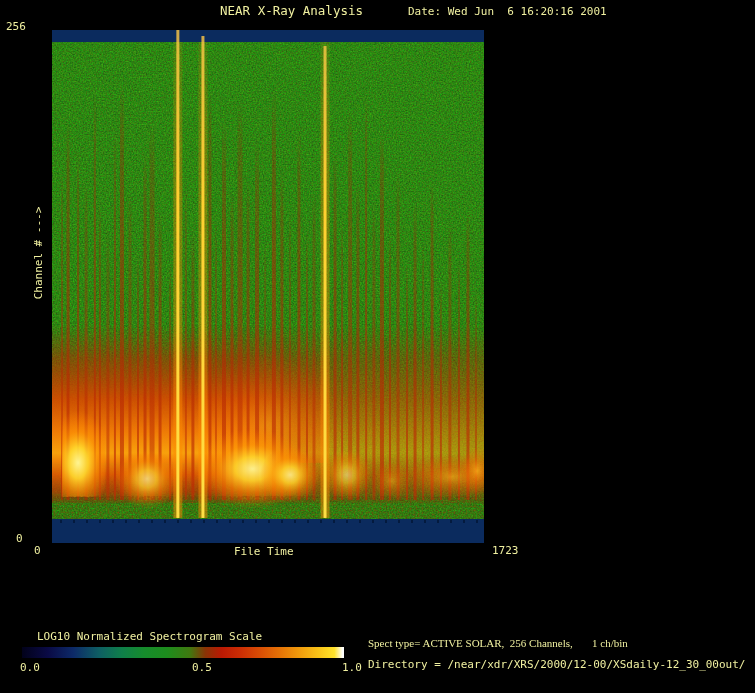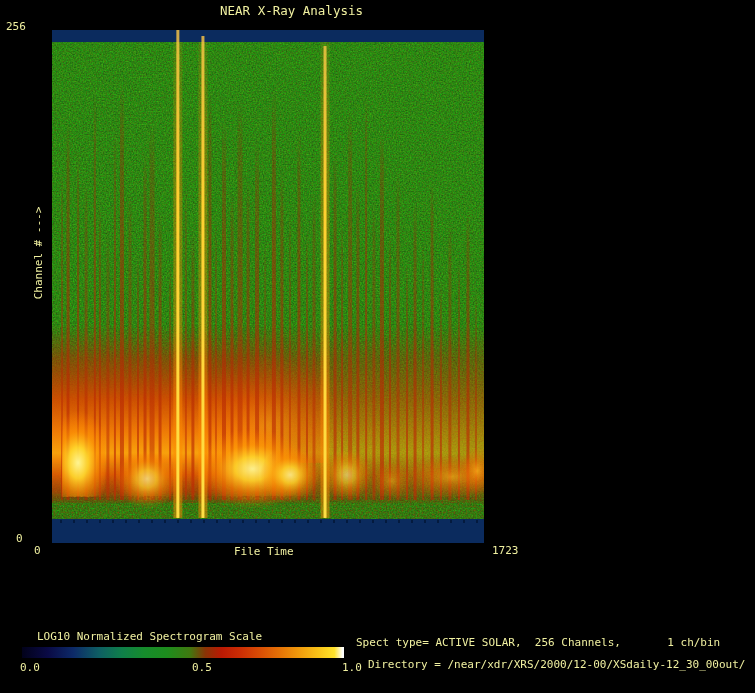--- a/index.html
+++ b/index.html
@@ -16,20 +16,21 @@
     transform:translate(-50%,-50%) rotate(-90deg);
   }
   .cbar{position:absolute;left:22px;top:647px;width:322px;height:11px;}
 </style>
 </head>
 <body>
 
 <div class="screen">
 
   <div class="lbl title" style="left:183px;top:5px;">NEAR X-Ray Analysis</div>
+  <div class="lbl" style="left:408px;top:6px;">Date: Wed Jun  6 16:20:16 2001</div>
 
   <div class="lbl" style="left:6px;top:21px;">256</div>
   <div class="ylab">Channel # ---&gt;</div>
   <div class="lbl" style="left:16px;top:533px;">0</div>
 
   <div class="plot">
     <svg id="spec" width="432" height="513" xmlns="http://www.w3.org/2000/svg">
         <defs>
           <filter id="nz" x="0" y="0" width="100%" height="100%" color-interpolation-filters="sRGB">
             <feTurbulence type="fractalNoise" baseFrequency="0.7" numOctaves="2" seed="4"></feTurbulence>
@@ -205,16 +206,16 @@
   <div class="lbl" style="left:34px;top:545px;">0</div>
   <div class="lbl" style="left:234px;top:546px;">File Time</div>
   <div class="lbl" style="left:492px;top:545px;text-align:right;">1723</div>
 
   <div class="lbl" style="left:37px;top:631px;">LOG10 Normalized Spectrogram Scale</div>
   <div class="cbar" id="cbar" style="background: linear-gradient(to right, rgb(2, 2, 26) 0%, rgb(10, 10, 69) 8%, rgb(13, 42, 104) 16%, rgb(14, 95, 99) 24%, rgb(15, 127, 74) 31%, rgb(22, 140, 44) 38%, rgb(29, 141, 29) 45%, rgb(63, 122, 16) 52%, rgb(138, 51, 5) 57%, rgb(187, 25, 3) 62%, rgb(204, 46, 4) 68%, rgb(217, 78, 5) 74%, rgb(229, 114, 6) 80%, rgb(240, 154, 12) 86%, rgb(248, 194, 24) 92%, rgb(255, 227, 43) 97%, rgb(255, 255, 255) 99.6%, rgb(255, 255, 255) 100%);"></div>
   <div class="lbl" style="left:20px;top:662px;">0.0</div>
   <div class="lbl" style="left:182px;top:662px;margin-left:10px;">0.5</div>
   <div class="lbl" style="left:324px;top:662px;margin-left:18px;">1.0</div>
 
-  <div class="lbl" style="left:356px;top:637px;">Spect type= ACTIVE SOLAR,  256 Channels,       1 ch/bin</div>
+  <div class="lbl" style="left:368px;top:637px;font-family:Liberation Serif, serif;">Spect type= ACTIVE SOLAR,  256 Channels,       1 ch/bin</div>
   <div class="lbl" style="left:368px;top:659px;">Directory = /near/xdr/XRS/2000/12-00/XSdaily-12_30_00out/</div>
 
 </div>
 
 </body></html>

